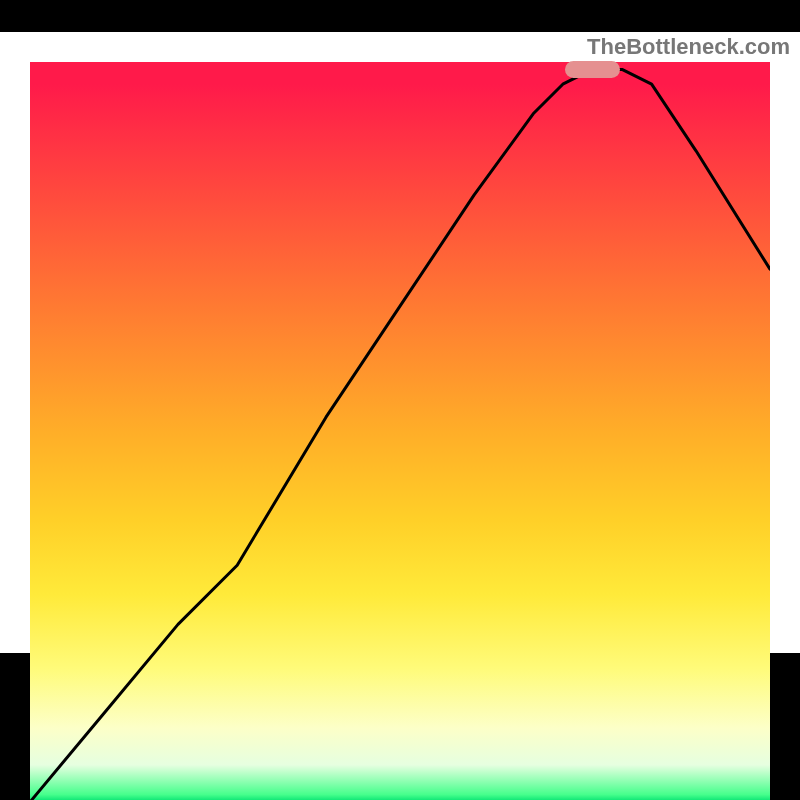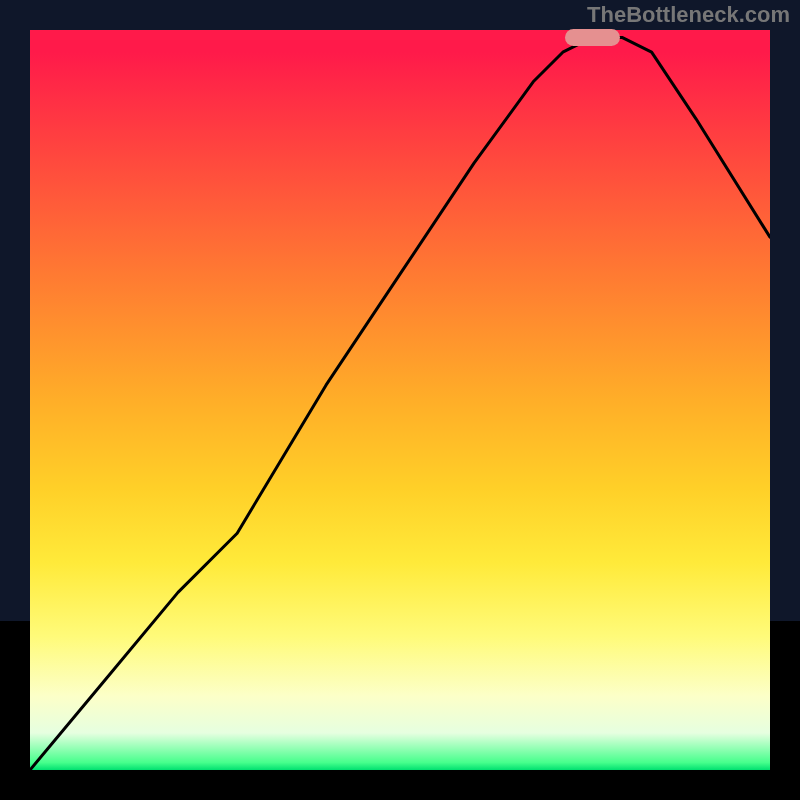--- a/index.html
+++ b/index.html
@@ -7,21 +7,22 @@
     padding: 0;
     width: 800px;
     height: 800px;
     background: #000;
     font-family: Arial, Helvetica, sans-serif;
   }
   .outer {
     position: relative;
     width: 800px;
     height: 621px;
-    background: #0f172a;
+    background: #ffffff;
+    margin-top: 32px;
   }
   .watermark {
     position: absolute;
     top: 2px;
     right: 10px;
     color: #777;
     font-size: 22px;
     font-weight: 600;
     z-index: 10;
     user-select: none;

